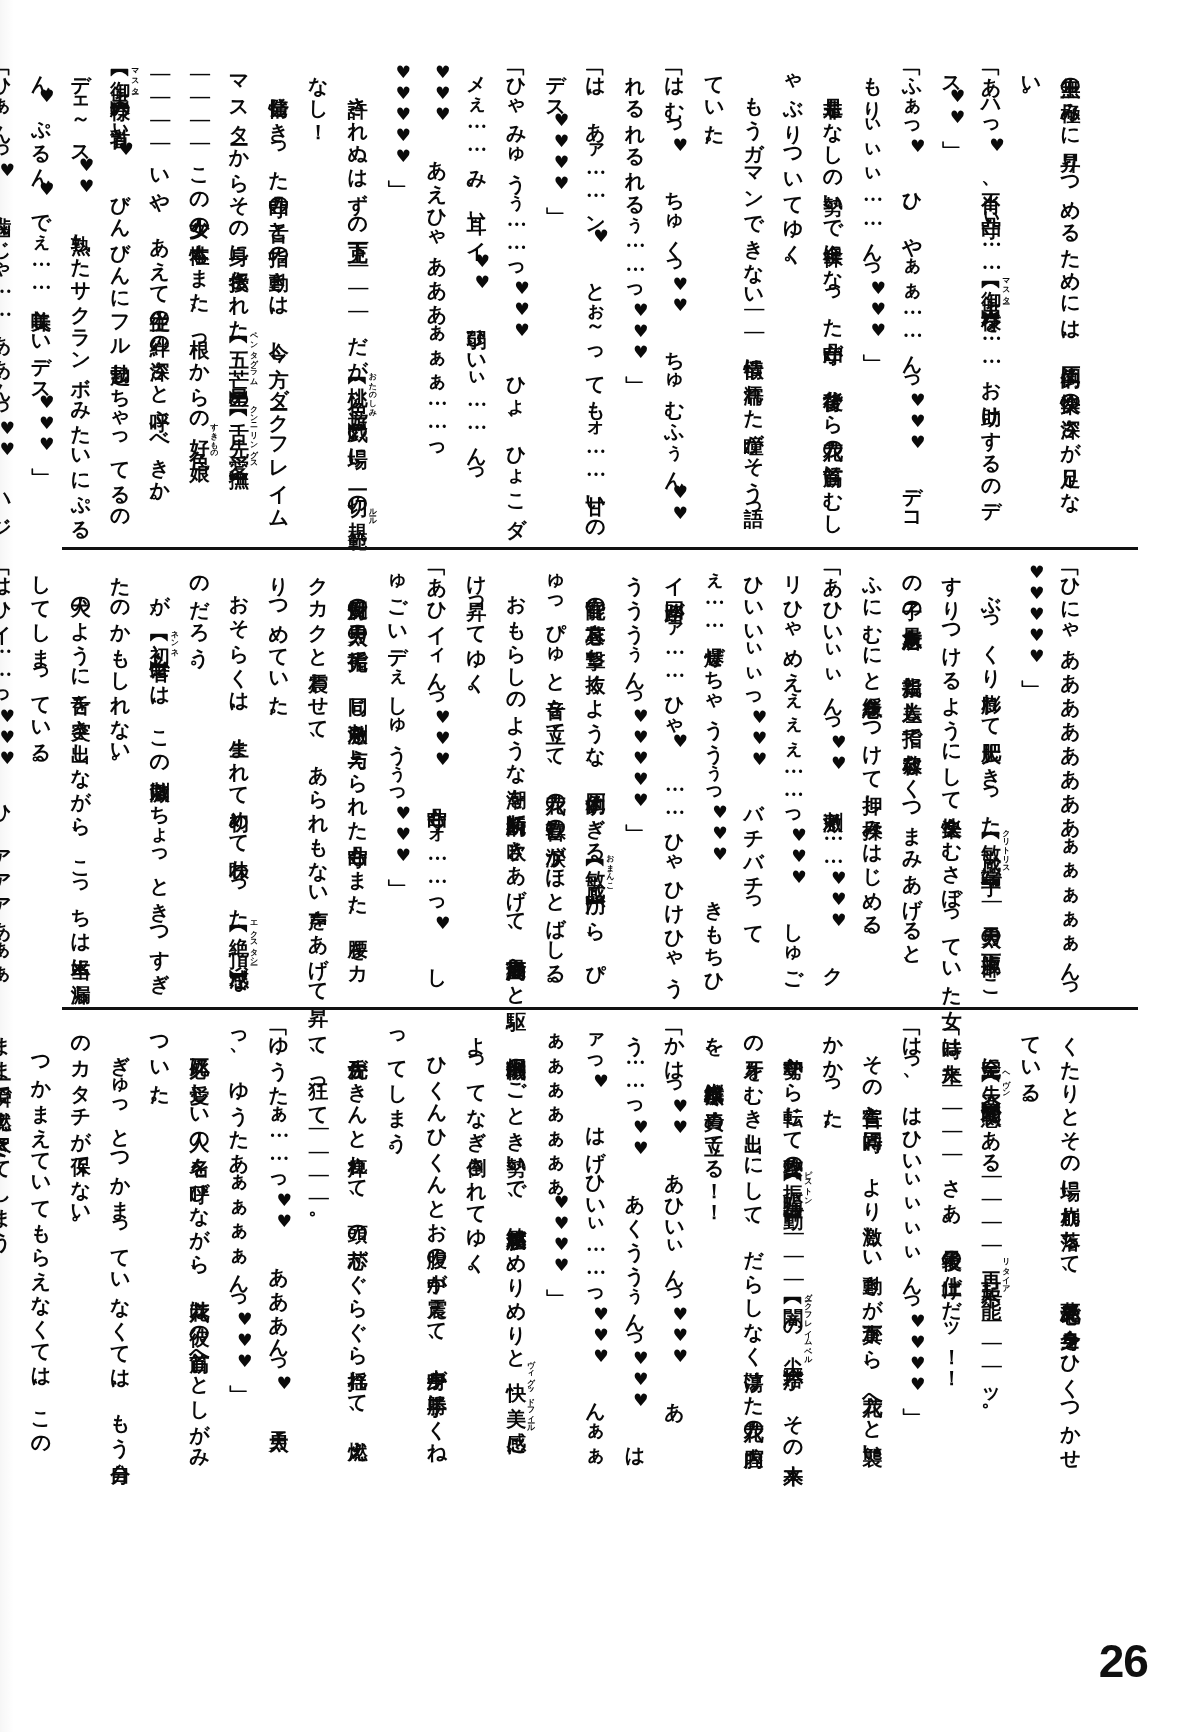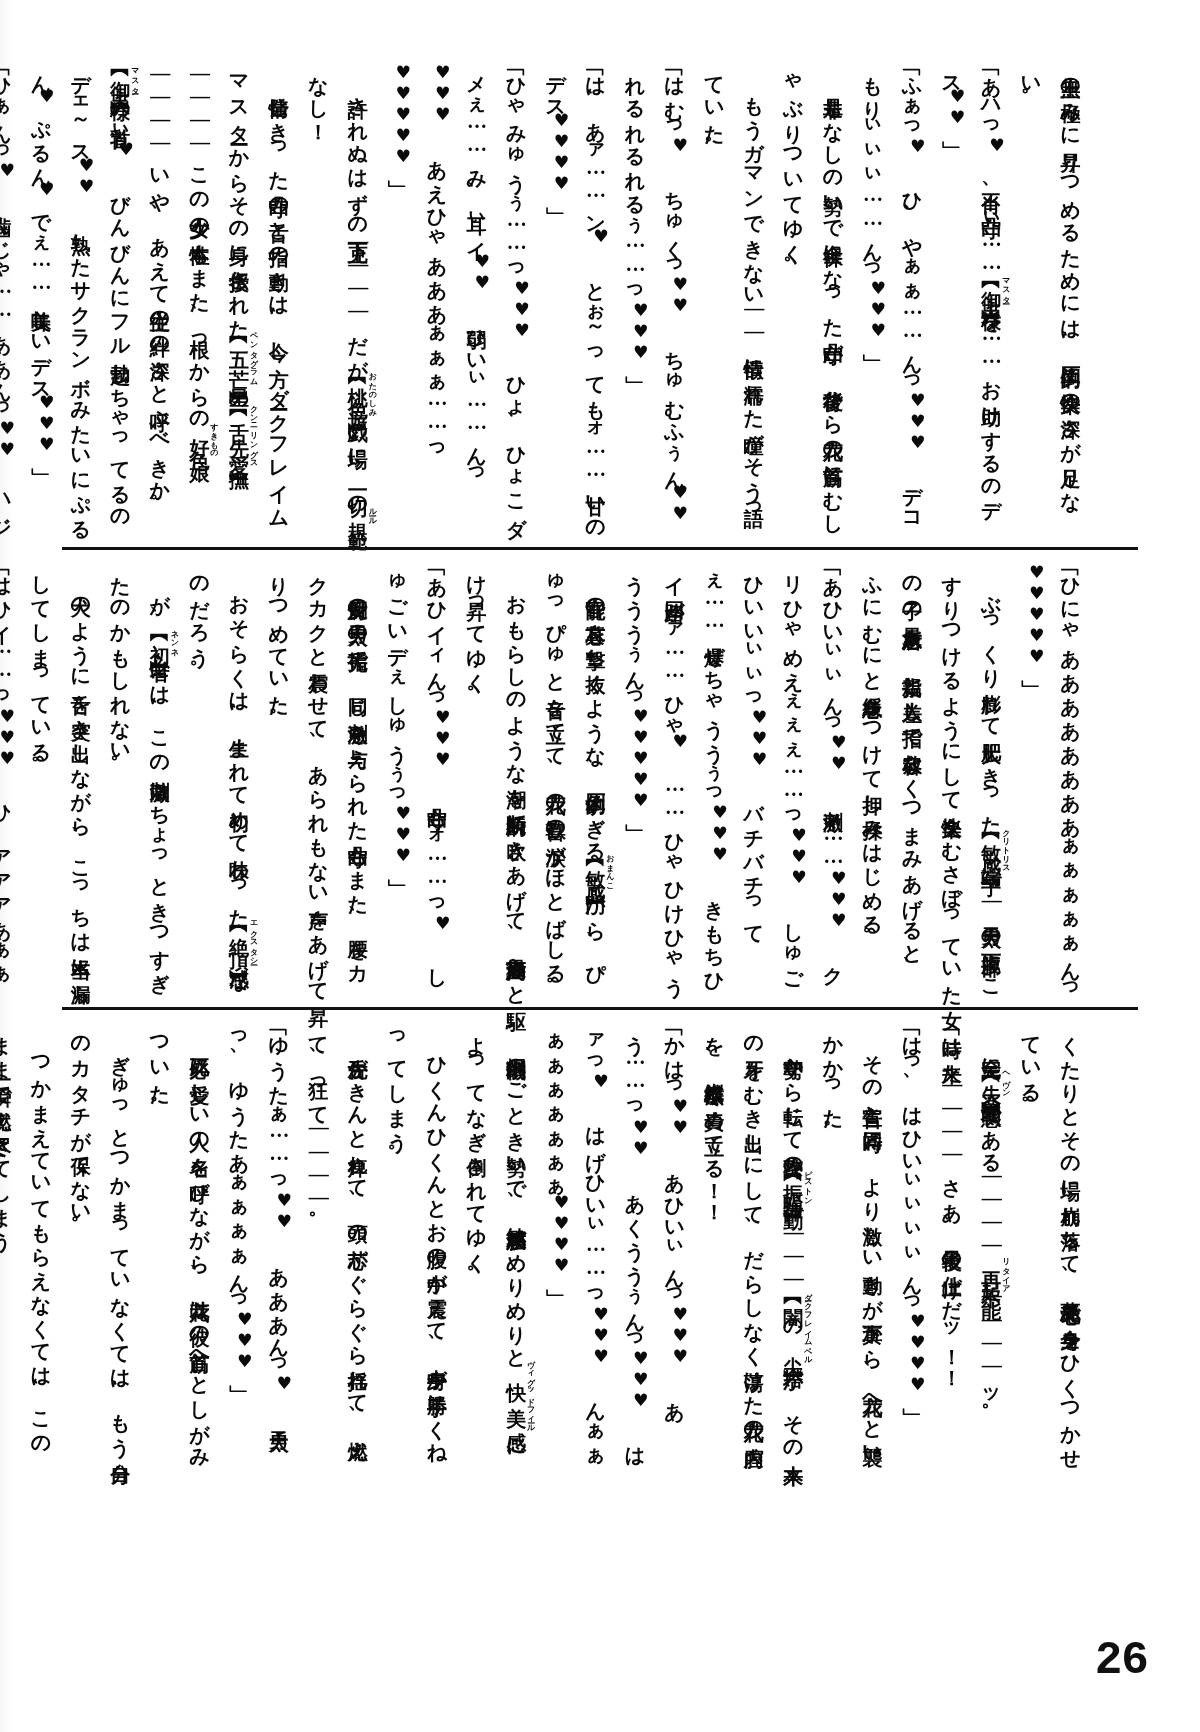--- a/index.html
+++ b/index.html
@@ -72,21 +72,21 @@
     font-size: 0.86em;
     line-height: 1;
     vertical-align: middle;
   }
 
   
   .folio {
     position: absolute;
     right: 52px;
     bottom: 48px;
-    font-family: Liberation Mono, monospace;
+    font-family: Liberation Sans, sans-serif;
     font-size: 46px;
     font-weight: 700;
     letter-spacing: -0.02em;
     color: #101010;
     line-height: 1;
   }
 
   
   .scan-edge {
     position: absolute;

